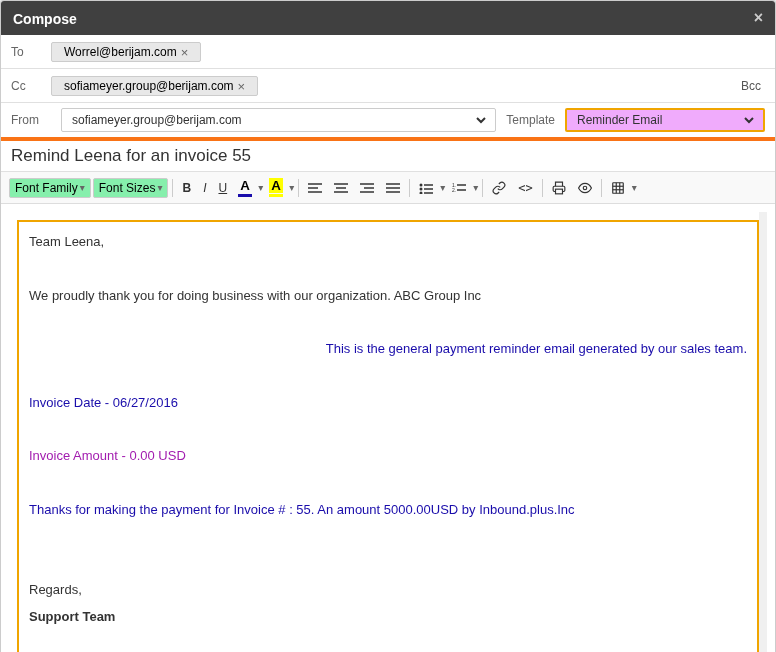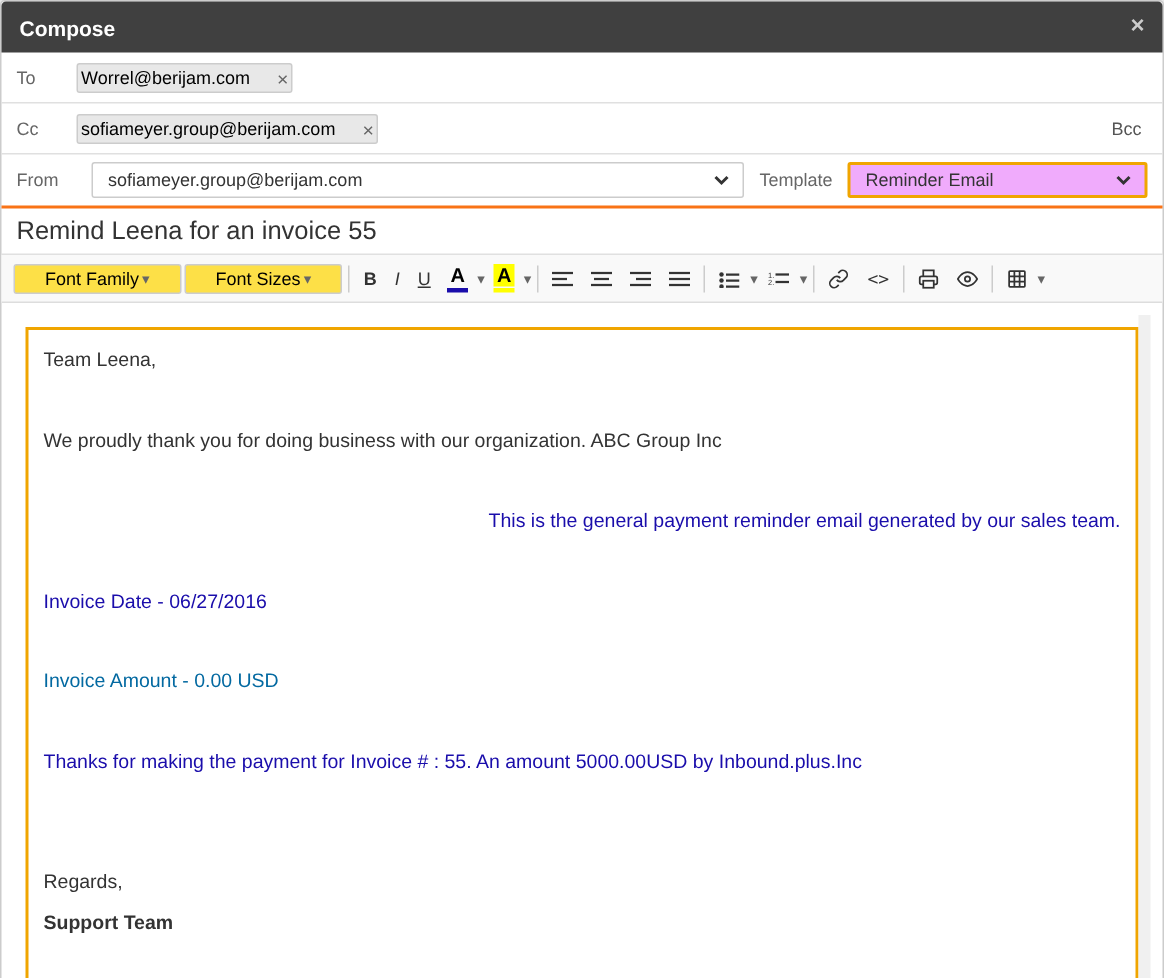--- a/index.html
+++ b/index.html
@@ -59,24 +59,24 @@
       flex-wrap: wrap;
       flex: 1;
       gap: 4px;
       align-items: center;
     }
 
     .email-chip {
       background: #e8e8e8;
       border: 1px solid #ccc;
       border-radius: 2px;
-      padding: 2px 2px;
+      padding: 2px 12px;
       display: flex;
       align-items: flex-end;
-      gap: 18px;
+      gap: 4px;
       font-size: 12px;
     }
 
     .email-chip-remove {
       cursor: pointer;
       color: #666;
       font-size: 13px;
       line-height: 1;
     }
 
@@ -84,21 +84,21 @@
       color: #555;
       font-size: 12px;
       cursor: pointer;
       margin-left: auto;
       padding-right: 4px;
     }
 
     .from-row {
       display: flex;
       align-items: center;
-      border-bottom: 2px solid #f97316;
+      border-bottom: 4px solid #f97316;
       padding: 5px 10px;
       min-height: 34px;
       gap: 10px;
     }
 
     .from-select-wrapper {
       display: flex;
       align-items: center;
       flex: 1;
       border: 1px solid #ccc;
@@ -172,24 +172,24 @@
       gap: 2px;
       border-radius: 2px;
     }
 
     .toolbar-dropdown {
       display: flex;
       align-items: center;
       gap: 2px;
       border: 1px solid #ccc;
       border-radius: 2px;
-      padding: 2px 20px;
-      cursor: pointer;
-      font-size: 12px;
-      background: #fde047;
+      padding: 2px 5px;
+      cursor: pointer;
+      font-size: 12px;
+      background: #86efac;
     }
 
     .toolbar-sep {
       width: 1px;
       height: 18px;
       background: #ccc;
       margin: 0 2px;
     }
 
     .toolbar-bold { font-weight: bold; }
@@ -415,21 +415,21 @@
       <div class="editor-area" contenteditable="true" style="">
         <div class="editor-content">
           <p>Team Leena,</p>
           <p>&nbsp;</p>
           <p>We proudly thank you for doing business with our organization. ABC Group Inc</p>
           <p>&nbsp;</p>
           <p class="blue-text" style="color: rgb(26, 13, 171); text-align: right;">This is the general payment reminder email generated by our sales team.</p>
           <p>&nbsp;</p>
           <p class="blue-text" style="color: rgb(26, 13, 171);">Invoice Date - 06/27/2016</p>
           <p>&nbsp;</p>
-          <p class="blue-text" style="color: #0369a1;">Invoice Amount - 0.00 USD</p>
+          <p class="blue-text" style="color: #a21caf;">Invoice Amount - 0.00 USD</p>
           <p>&nbsp;</p>
           <p class="blue-text" style="color: rgb(26, 13, 171);">Thanks for making the payment for Invoice # : 55. An amount 5000.00USD by Inbound.plus.Inc</p>
           <p>&nbsp;</p>
           <p>&nbsp;</p>
           <p>Regards,</p>
           <p><strong>Support Team</strong></p>
         </div>
         <div class="editor-spacer"></div>
       </div>
       <div class="scrollbar-track"></div>

